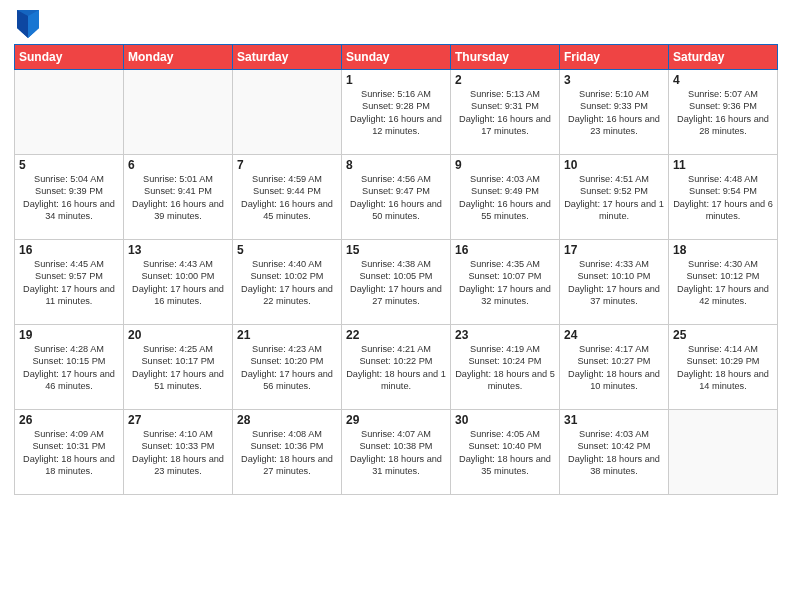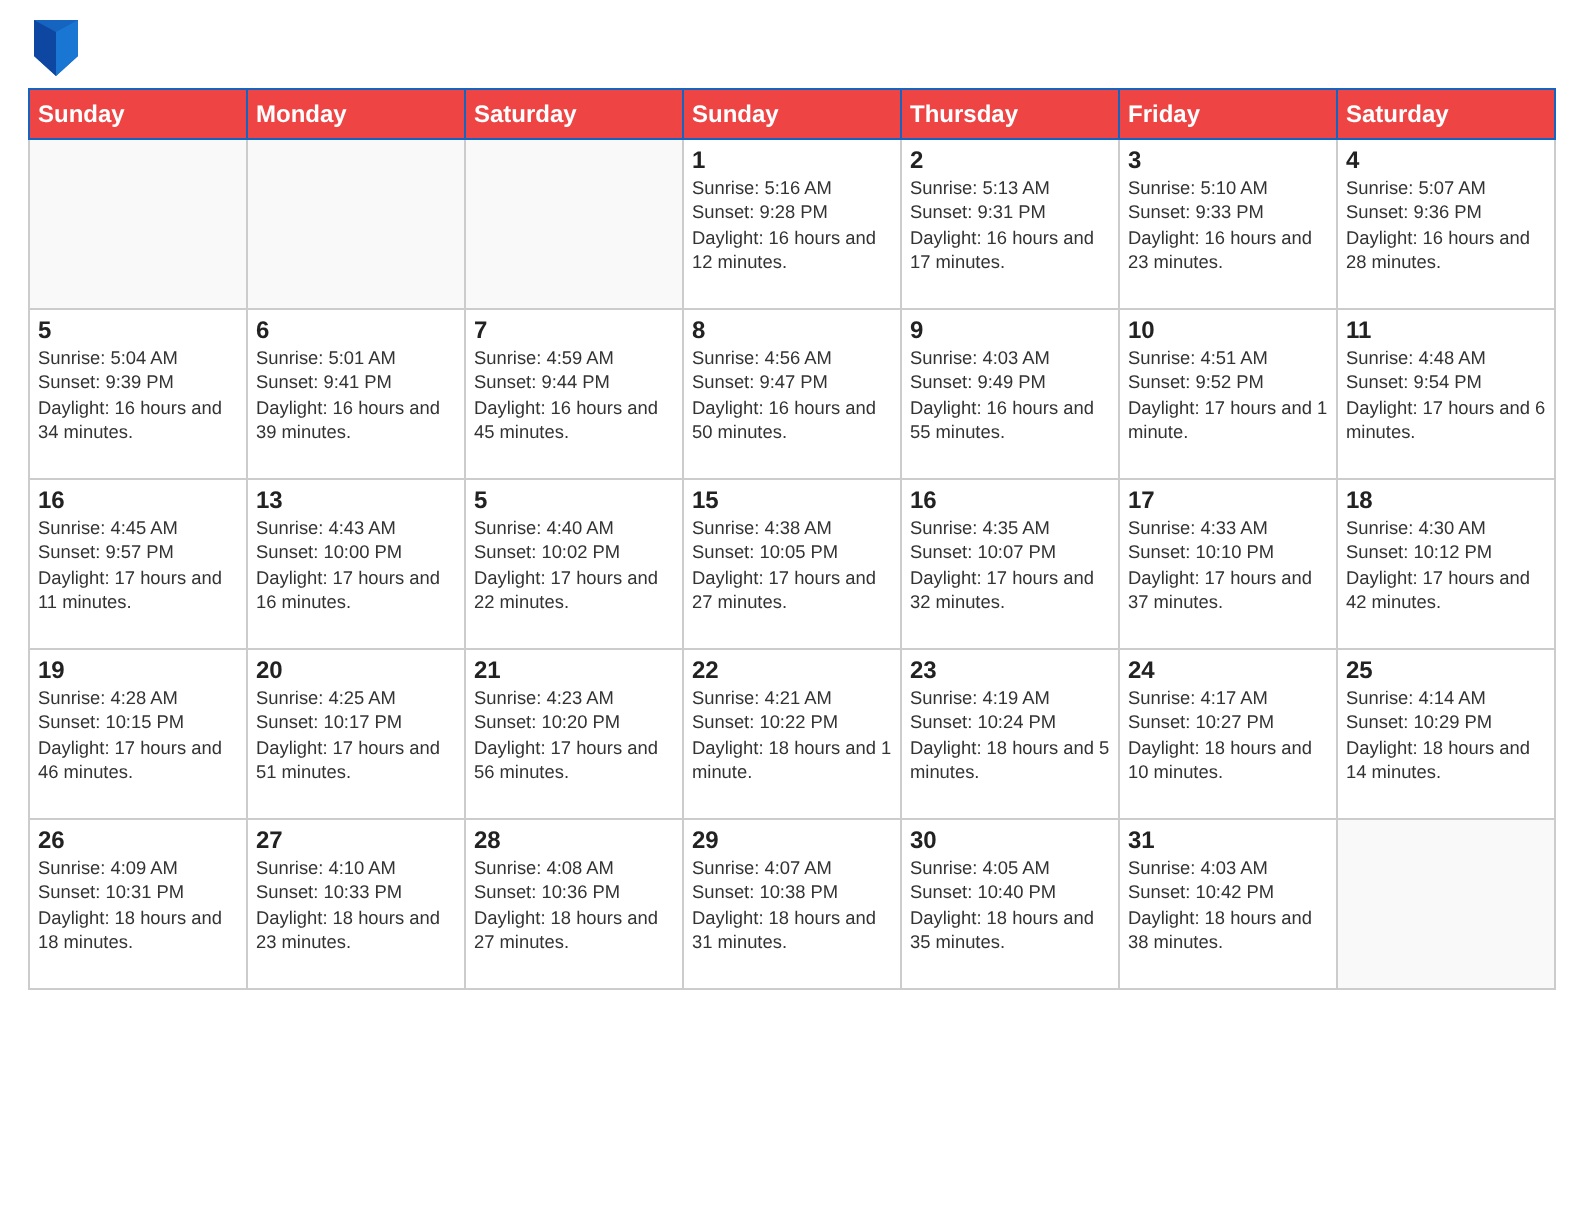--- a/index.html
+++ b/index.html
@@ -86,20 +86,21 @@
       font-size: 12px;
       font-weight: bold;
       color: #222;
       display: block;
       margin-bottom: 1px;
     }
     .day-info {
       font-size: 9.2px;
       color: #333;
       line-height: 1.35;
+      text-align: center;
     }
     .empty-cell {
       background: #f9f9f9;
     }
   </style>
 </head>
 <body>
 
 <div class="page">
   <div class="header">

